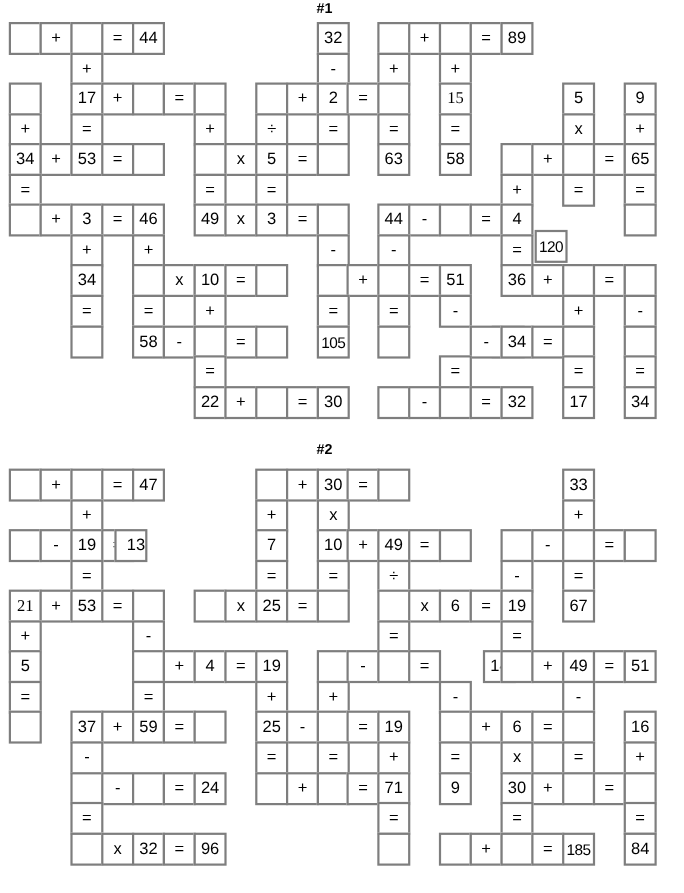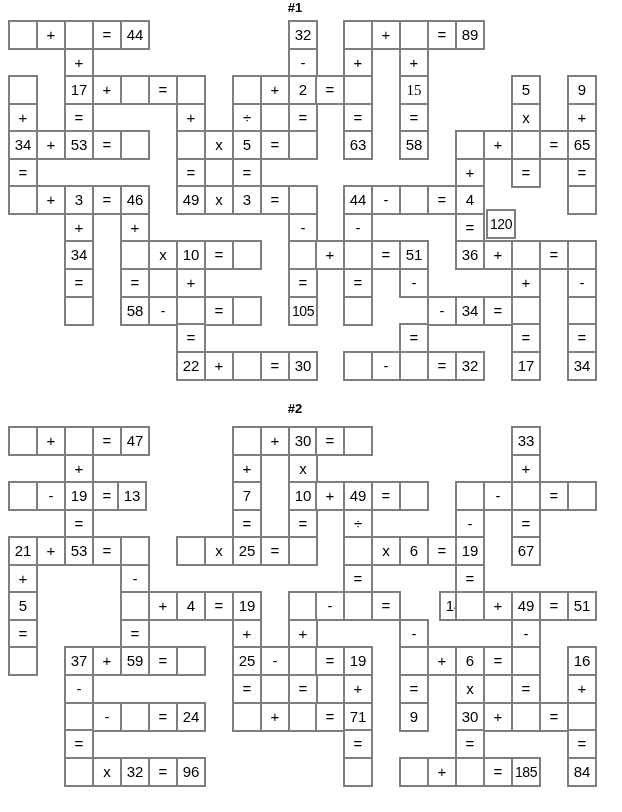--- a/index.html
+++ b/index.html
@@ -191,39 +191,39 @@
       <div class="cell" style="left: 343px; top: 426px;"></div>
       <div class="cell" style="left: 511px; top: 426px;">33</div>
       <div class="cell" style="left: 64px; top: 454px;">+</div>
       <div class="cell" style="left: 232px; top: 454px;">+</div>
       <div class="cell" style="left: 288px; top: 454px;">x</div>
       <div class="cell" style="left: 511px; top: 454px;">+</div>
       <div class="cell" style="left: 8px; top: 481px;"></div>
       <div class="cell" style="left: 36px; top: 481px;">-</div>
       <div class="cell" style="left: 64px; top: 481px;">19</div>
       <div class="cell" style="left: 92px; top: 481px;">=</div>
-      <div class="cell" style="left: 117px; top: 481px;">13</div>
+      <div class="cell" style="left: 104px; top: 481px; text-align: right;">13</div>
       <div class="cell" style="left: 232px; top: 481px;">7</div>
       <div class="cell" style="left: 288px; top: 481px;">10</div>
       <div class="cell" style="left: 315px; top: 481px;">+</div>
       <div class="cell" style="left: 343px; top: 481px;">49</div>
       <div class="cell" style="left: 371px; top: 481px;">=</div>
       <div class="cell" style="left: 399px; top: 481px;"></div>
       <div class="cell" style="left: 455px; top: 481px;"></div>
       <div class="cell" style="left: 483px; top: 481px;">-</div>
       <div class="cell" style="left: 511px; top: 481px;"></div>
       <div class="cell" style="left: 539px; top: 481px;">=</div>
       <div class="cell" style="left: 567px; top: 481px;"></div>
       <div class="cell" style="left: 64px; top: 509px;">=</div>
       <div class="cell" style="left: 232px; top: 509px;">=</div>
       <div class="cell" style="left: 288px; top: 509px;">=</div>
       <div class="cell" style="left: 343px; top: 509px;">÷</div>
       <div class="cell" style="left: 455px; top: 509px;">-</div>
       <div class="cell" style="left: 511px; top: 509px;">=</div>
-      <div class="cell" style="left: 8px; top: 536px;">21</div>
+      <div class="cell" style="left: 8px; top: 536px; font-family: Liberation Serif, serif;">21</div>
       <div class="cell" style="left: 36px; top: 536px;">+</div>
       <div class="cell" style="left: 64px; top: 536px;">53</div>
       <div class="cell" style="left: 92px; top: 536px;">=</div>
       <div class="cell" style="left: 120px; top: 536px;"></div>
       <div class="cell" style="left: 176px; top: 536px;"></div>
       <div class="cell" style="left: 204px; top: 536px;">x</div>
       <div class="cell" style="left: 232px; top: 536px;">25</div>
       <div class="cell" style="left: 260px; top: 536px;">=</div>
       <div class="cell" style="left: 288px; top: 536px;"></div>
       <div class="cell" style="left: 343px; top: 536px;"></div>

